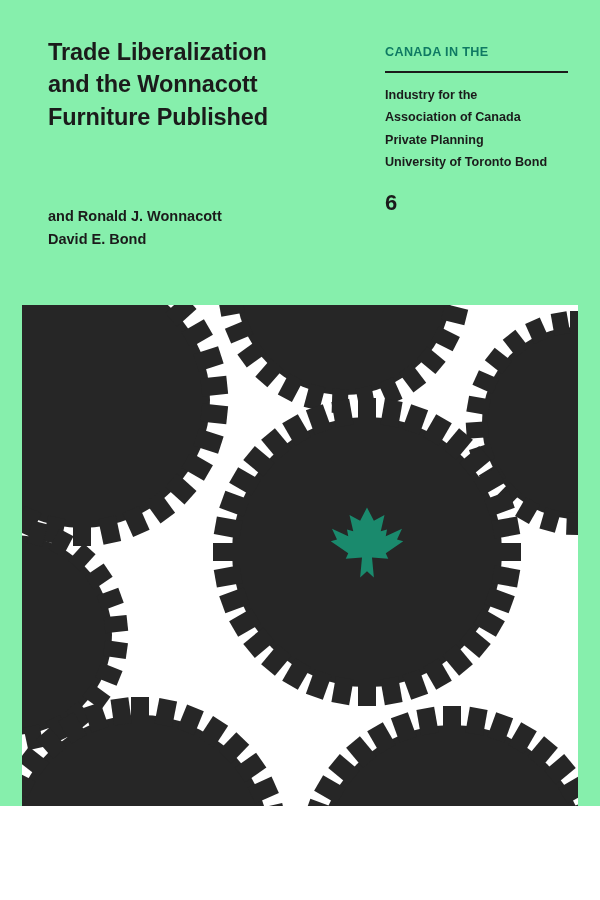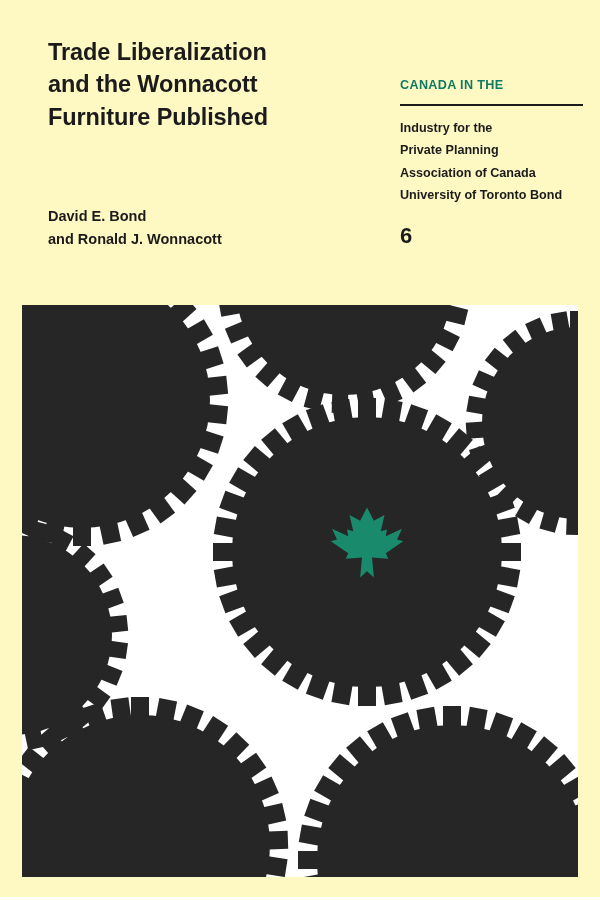--- a/index.html
+++ b/index.html
@@ -6,22 +6,22 @@
     margin: 0;
     padding: 0;
     background: #ffffff;
   }
   body {
     font-family: "Liberation Sans", sans-serif;
   }
   .cover {
     position: relative;
     width: 600px;
-    height: 897px;
-    background: #fef9c3;
+    height: 806px;
+    background: #86efac;
     overflow: hidden;
   }
   
   .top-area {
     position: absolute;
     top: 0;
     left: 0;
     width: 600px;
     height: 300px;
   }
@@ -46,24 +46,23 @@
   }
   .author-line {
     font-size: 14.5px;
     font-weight: bold;
     color: #1b1b1b;
     line-height: 1.62;
   }
   
   .series-block {
     position: absolute;
-    left: 400px;
+    left: 385px;
     top: 44px;
     width: 190px;
-    margin-top: 33px;
   }
   .series-name {
     color: #0f7a63;
     font-size: 12.6px;
     font-weight: bold;
     line-height: 1.42;
     letter-spacing: 0.35px;
   }
   .series-rule {
     margin-top: 9px;
@@ -105,30 +104,30 @@
 
   <div class="top-area">
 
     <div class="title-block">
       <div class="title-line">Trade Liberalization</div>
       <div class="title-line">and the Wonnacott</div>
       <div class="title-line">Furniture Published</div>
     </div>
 
     <div class="authors-block">
+      <div class="author-line">and Ronald J. Wonnacott</div>
       <div class="author-line">David E. Bond</div>
-      <div class="author-line">and Ronald J. Wonnacott</div>
     </div>
 
     <div class="series-block">
       <div class="series-name">CANADA IN THE</div>
       <div class="series-rule"></div>
       <div class="pub-line">Industry for the</div>
+      <div class="pub-line">Association of Canada</div>
       <div class="pub-line">Private Planning</div>
-      <div class="pub-line">Association of Canada</div>
       <div class="pub-line">University of Toronto Bond</div>
       <div class="series-number">6</div>
     </div>
 
   </div>
 
   <div class="artwork">
     <svg width="556" height="572" viewBox="0 0 556 572" xmlns="http://www.w3.org/2000/svg">
       <defs>
         

